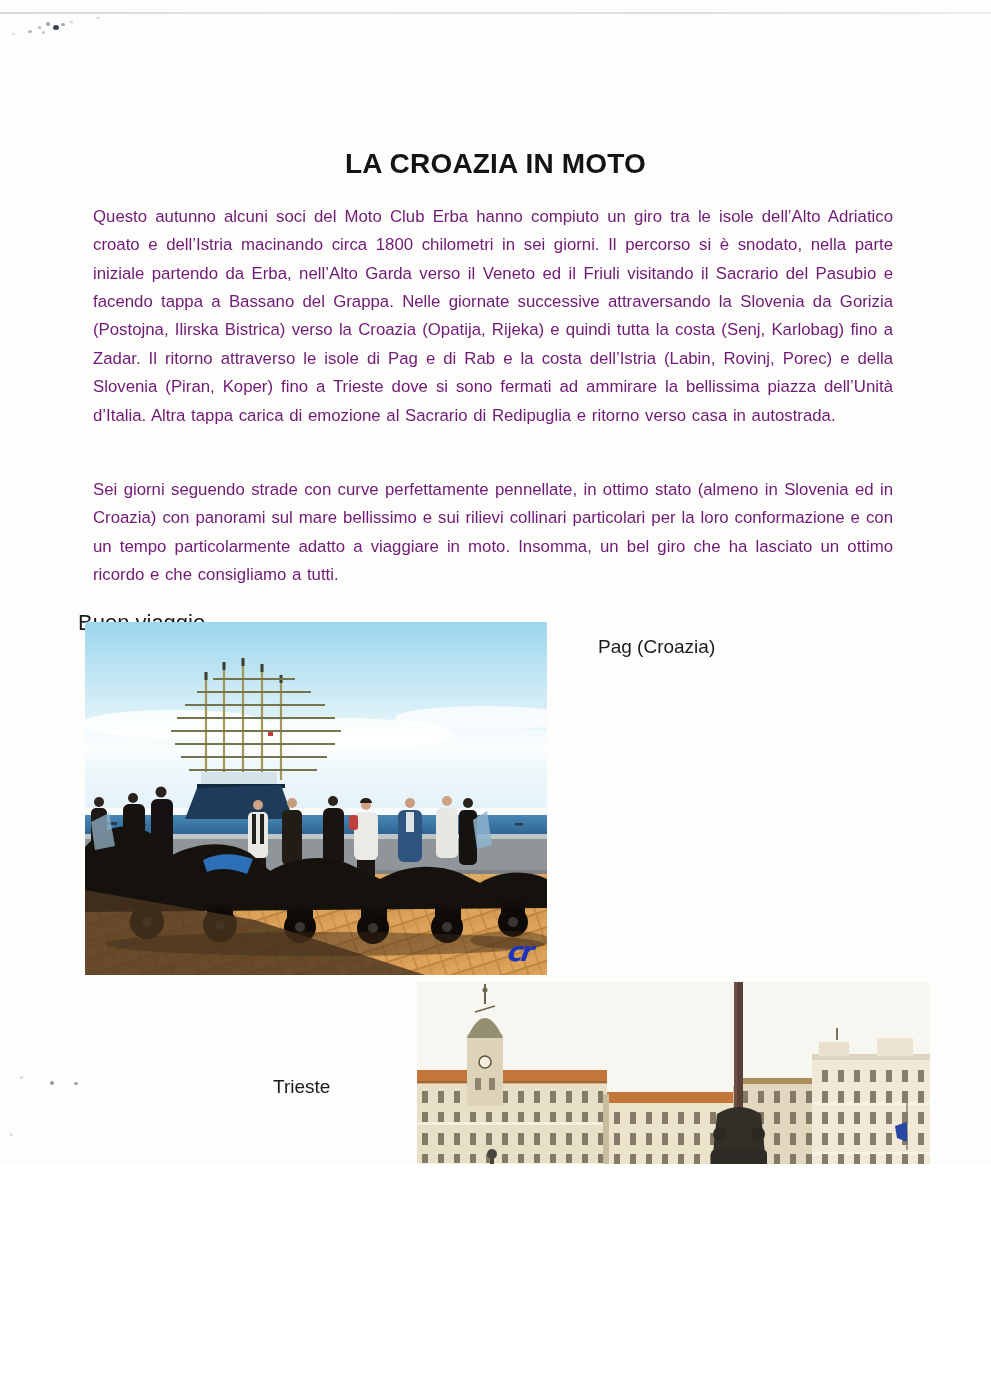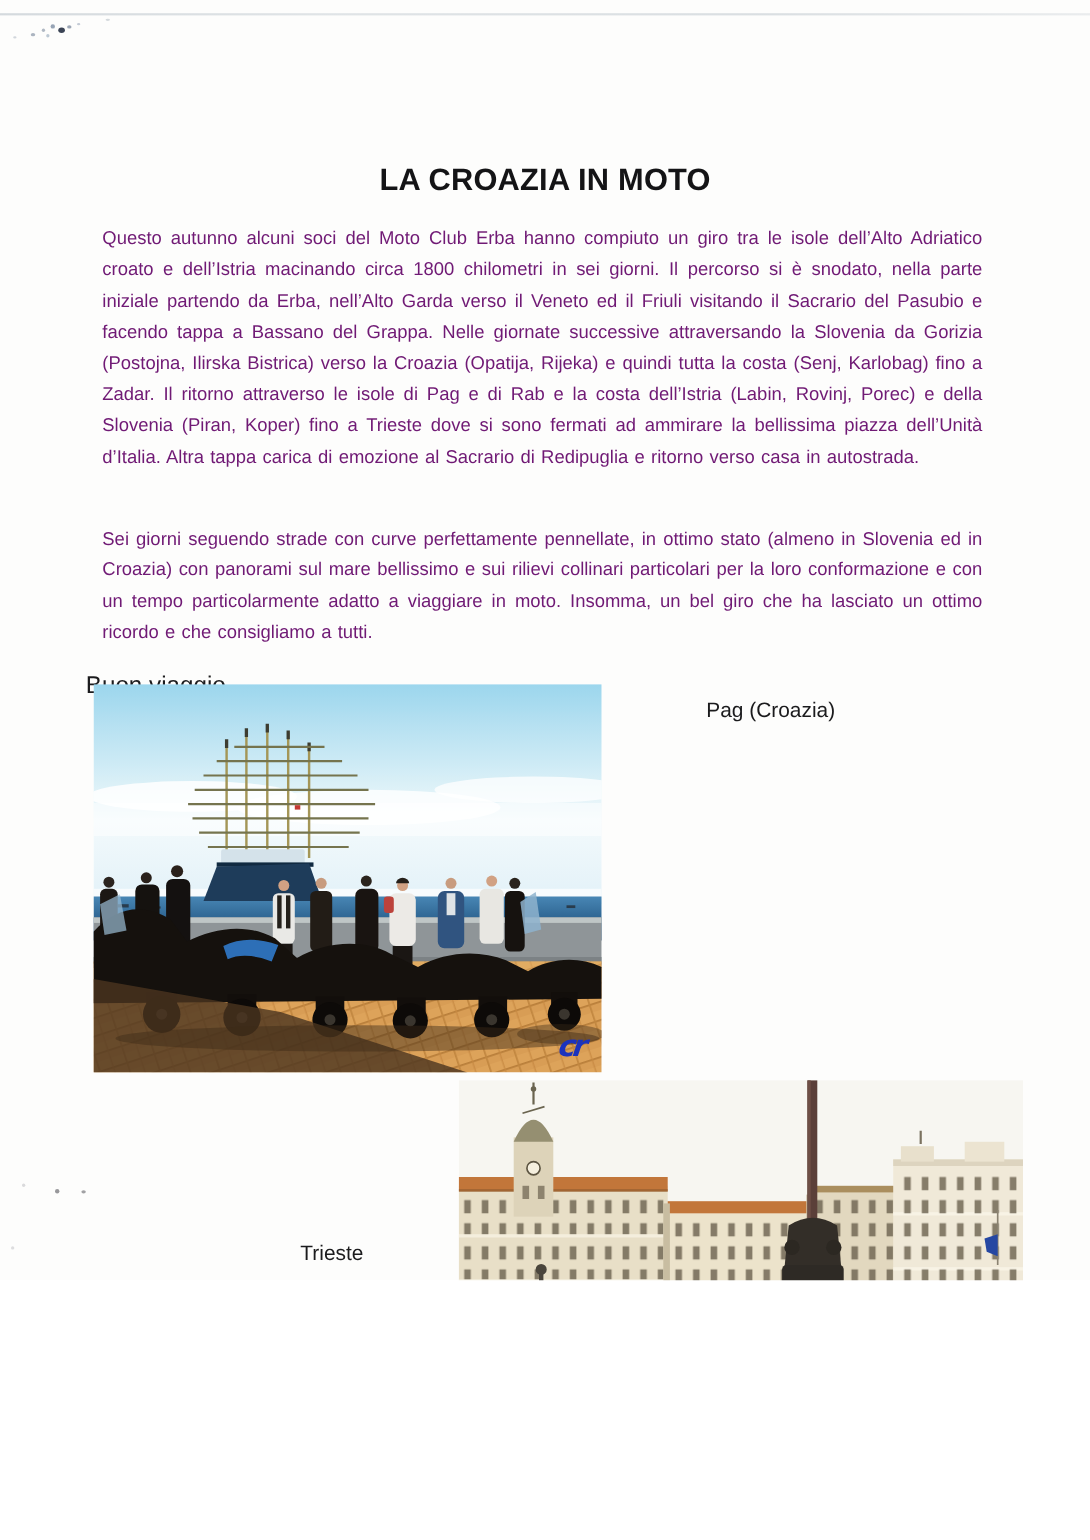--- a/index.html
+++ b/index.html
@@ -26,22 +26,22 @@
   .para {
     position:absolute; left:93px; width:800px;
     font-size:16.8px; line-height:28.4px; text-align:justify;
     word-spacing:1px; color:#701a75;
   }
   .para-1 { top:186px; }
   .para-2 { top:459px; }
   .closing { position:absolute; left:78px; top:588px; font-size:22px; color:#1b1b1d; }
   
   .caption { position:absolute; font-size:19px; color:#1b1b1d; }
-  .caption-pag { left:642px; top:636px; }
-  .caption-trieste { left:273px; top:1129px; }
+  .caption-pag { left:598px; top:636px; }
+  .caption-trieste { left:273px; top:1076px; }
   
   .photo { position:absolute; border-radius:2px; }
   .photo svg { width:100%; height:100%; display:block; filter:blur(.5px) saturate(1.04); }
   .photo-pag { left:85px; top:622px; width:462px; height:353px; }
   .photo-trieste { left:417px; top:982px; width:513px; height:363px; }
   .watermark {
     position:absolute; right:16px; bottom:8px;
     font-family:"DejaVu Sans", sans-serif;
     font-weight:bold; font-style:italic; font-size:27px;
     color:#1c33bd; transform:skewX(-8deg); letter-spacing:-3px;

